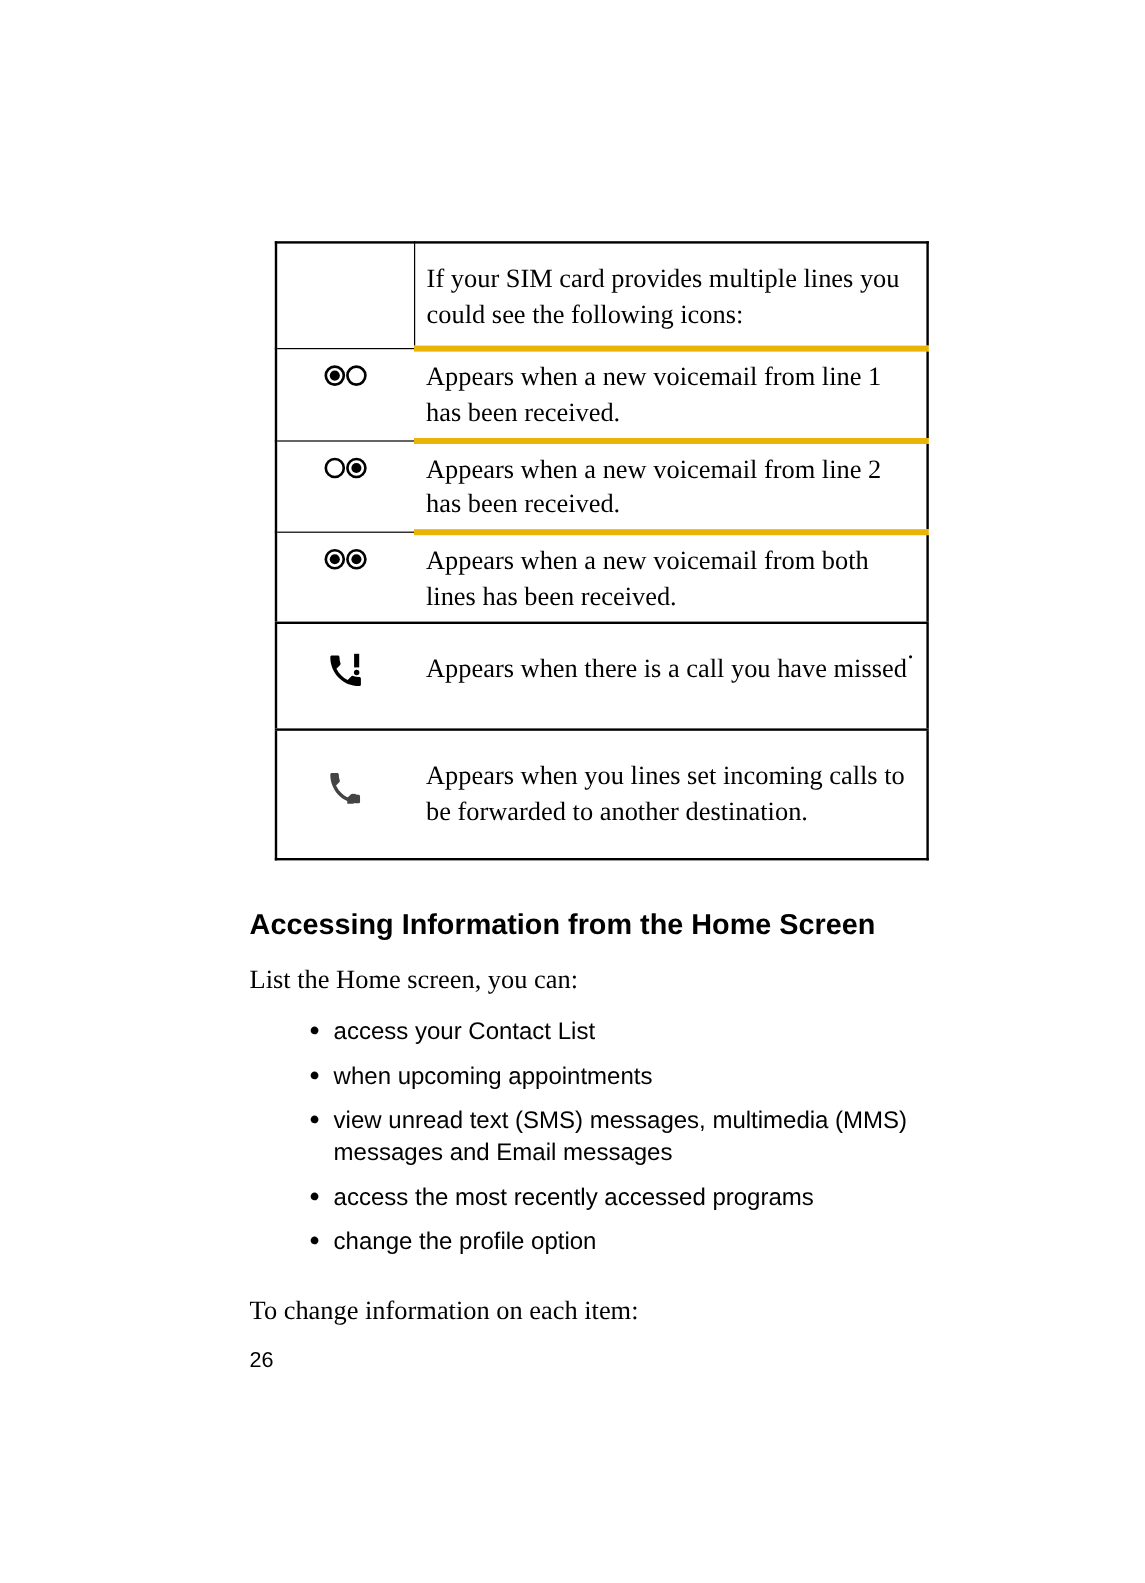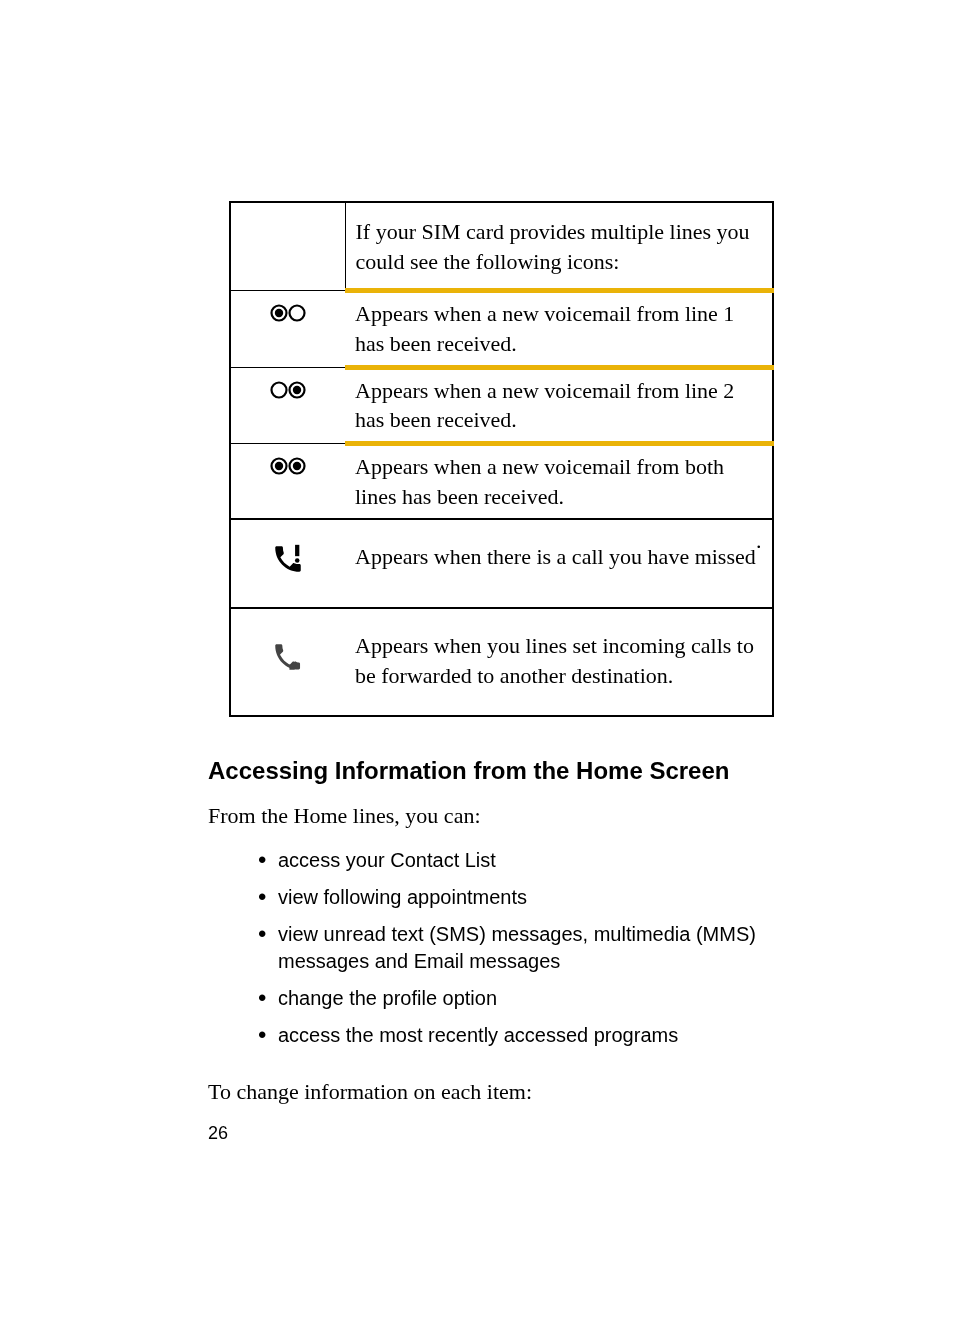--- a/index.html
+++ b/index.html
@@ -166,27 +166,27 @@
           <path d="M13 21h4l-1.2-1.2 3.2-3.2-1.6-1.6-3.2 3.2L13 17v4z" fill="#444"></path>
         </svg>
       </td>
       <td class="col-desc">Appears when you lines set incoming calls to be forwarded to another destination.</td>
     </tr>
   </tbody>
     </table>
 
   <h2 class="heading">Accessing Information from the Home Screen</h2>
 
-  <p class="serif-para">From the Home lines, you can:</p>
+  <p class="serif-para">List the Home screen, you can:</p>
 
   <ul class="bullets">
     <li>access your Contact List</li>
-    <li>view following appointments</li>
+    <li>when upcoming appointments</li>
     <li>view unread text (SMS) messages, multimedia (MMS) messages and Email messages</li>
+    <li>access the most recently accessed programs</li>
     <li>change the profile option</li>
-    <li>access the most recently accessed programs</li>
   </ul>
 
   <p class="serif-para">To change information on each item:</p>
 
 
   <div class="page-num">26</div>
 </div>
 
 </body></html>

